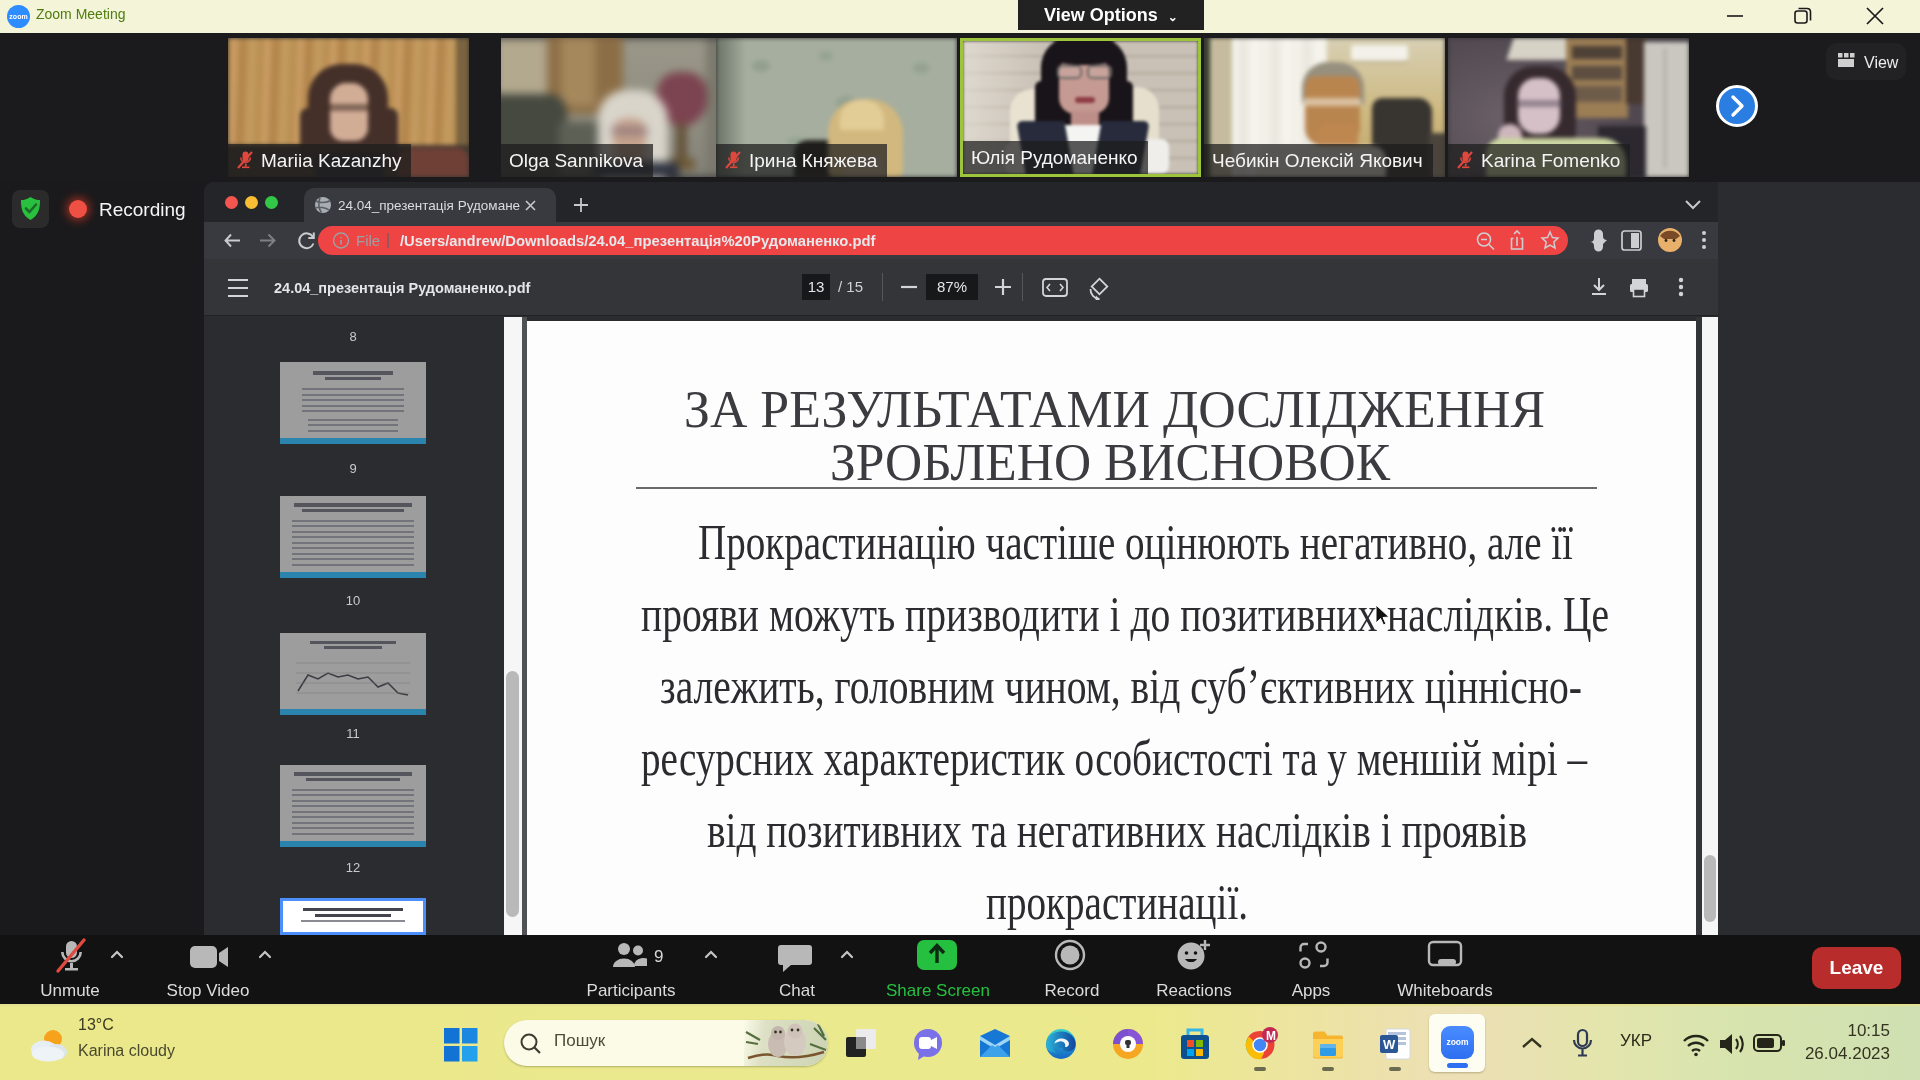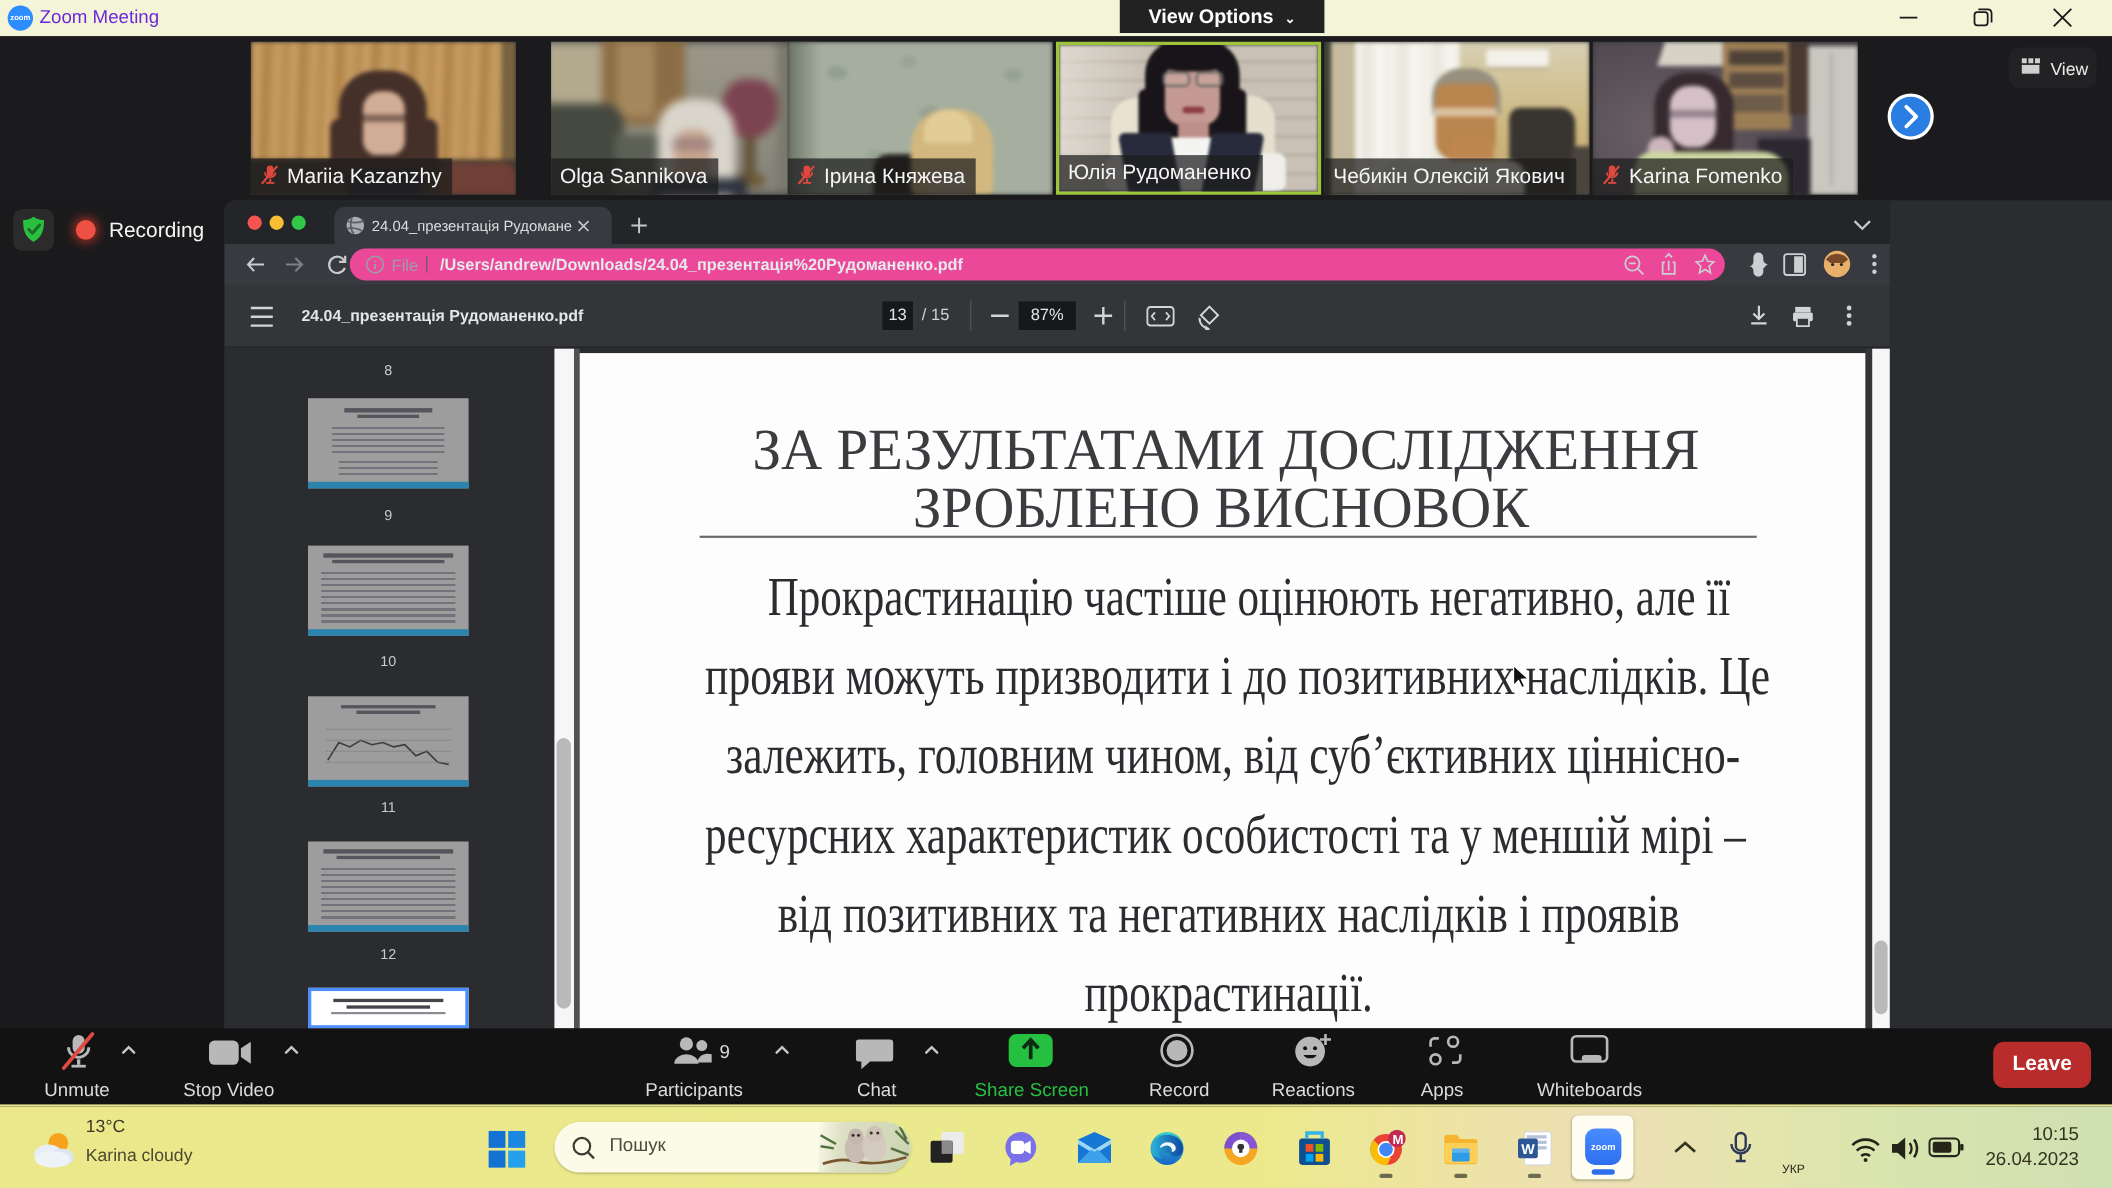--- a/index.html
+++ b/index.html
@@ -3,21 +3,21 @@
 <meta charset="utf-8">
 <style>
   * { margin:0; padding:0; box-sizing:border-box; }
   html,body { width:1920px; height:1080px; overflow:hidden; background:#1a1a1c; font-family:"Liberation Sans", sans-serif; }
   .abs { position:absolute; }
   #stage { position:relative; width:1920px; height:1080px; }
 
   
   #titlebar { position:absolute; left:0; top:0; width:1920px; height:33px; background:#f3f4d8; }
   #zlogo { position:absolute; left:7px; top:5px; width:23px; height:23px; border-radius:50%; background:#2d8cff; color:#fff; font-size:7px; font-weight:bold; text-align:center; line-height:23px; }
-  #ztitle { position:absolute; left:36px; top:6px; font-size:17px; color:#6d28d9; }
+  #ztitle { position:absolute; left:36px; top:6px; font-size:14px; color:#4d7c0f; }
   #greenbanner { position:absolute; left:716px; top:0; width:302px; height:30px; background:#2bb24c; color:#156329; font-size:19px; font-weight:bold; text-align:center; line-height:30px; }
   #viewoptions { position:absolute; left:1018px; top:0; width:186px; height:30px; background:#222222; color:#fff; font-size:18px; font-weight:bold; text-align:center; line-height:30px; }
   .wctl { position:absolute; top:0; width:46px; height:33px; color:#1a1a1a; font-size:17px; text-align:center; line-height:33px; }
 
   
   #videorow { position:absolute; left:0; top:33px; width:1920px; height:149px; background:#1b1b1d; }
   .tile { position:absolute; top:5px; height:139px; width:241px; overflow:hidden; background:#333; }
   .vlabel { position:absolute; left:0; bottom:0; height:33px; background:rgba(28,28,28,0.72); color:#f4f4f4; font-size:19px; line-height:33px; padding:0 10px 0 8px; white-space:nowrap; }
   .blurwrap { position:absolute; left:0; top:0; width:100%; height:100%; filter:blur(2px); }
 
@@ -29,21 +29,21 @@
   #recshield { position:absolute; left:12px; top:190px; width:37px; height:38px; border-radius:8px; background:#2b2b2b; }
   #recdot { position:absolute; left:69px; top:200px; width:18px; height:18px; border-radius:50%; background:#ef5044; box-shadow:0 0 9px 3px rgba(235,60,40,0.55); }
   #rectext { position:absolute; left:99px; top:199px; font-size:19px; color:#f5f5f5; }
 
   
   #chromewin { position:absolute; left:204px; top:182px; width:1746px; height:753px; background:#2b2c30; overflow:hidden; border-radius:10px 10px 0 0; }
   #tabstrip { position:absolute; left:0; top:0; width:1514px; height:40px; background:#242529; }
   .light { position:absolute; top:14px; width:13px; height:13px; border-radius:50%; }
   #tab { position:absolute; left:100px; top:6px; width:252px; height:34px; background:#393a3f; border-radius:10px 10px 0 0; }
   #addrbar { position:absolute; left:0; top:40px; width:1514px; height:37px; background:#393a3f; }
-  #urlpill { position:absolute; left:114px; top:4px; width:1250px; height:29px; border-radius:15px; background:#ec4899; }
+  #urlpill { position:absolute; left:114px; top:4px; width:1250px; height:29px; border-radius:15px; background:#ef4444; }
   #pdftoolbar { position:absolute; left:0; top:77px; width:1514px; height:57px; background:#333539; border-bottom:1px solid #222; }
   #pdfarea { position:absolute; left:0; top:135px; width:1514px; height:618px; background:#2b2c30; }
 
   
   #sidebar { position:absolute; left:0; top:0; width:300px; height:618px; background:#2b2c30; }
   .pnum { position:absolute; width:146px; text-align:center; color:#c8cacc; font-size:13px; }
   .thumb { position:absolute; left:76px; width:146px; height:82px; background:#9d9d9d; }
   .tbar { position:absolute; left:0; bottom:0; width:100%; height:6px; background:#2b84ae; }
   .tline { position:absolute; background:#55555d; }
   .tpar { position:absolute; background:repeating-linear-gradient(180deg,#73737b 0px,#73737b 2px,transparent 2px,transparent 5.5px); }
@@ -644,21 +644,21 @@
     <div class="abs" style="left:1322px;top:61px;width:12px;height:4px;border-radius:2px;background:#6b6b50;"></div>
     <div class="abs" style="left:1389px;top:61px;width:12px;height:4px;border-radius:2px;background:#6b6b50;"></div>
 
     <svg class="abs" style="left:1520px;top:28px;" width="24" height="20">
         <path d="M3 13 L12 5 L21 13" fill="none" stroke="#33331f" stroke-width="2.4"></path>
       </svg>
     <svg class="abs" style="left:1570px;top:22px;" width="26" height="32">
         <rect x="8" y="2" width="9" height="16" rx="4.5" fill="none" stroke="#2f3b55" stroke-width="2.2"></rect>
         <path d="M4 12 a8.5 8.5 0 0 0 17 0 M12.5 21 L12.5 27 M8 27.5 L17 27.5" fill="none" stroke="#2f3b55" stroke-width="2.2"></path>
       </svg>
-    <div class="abs" style="left:1620px;top:25px;font-size:11px;color:#2b2b1b;margin-top:26px;">УКР</div>
+    <div class="abs" style="left:1620px;top:25px;font-size:17px;color:#2b2b1b;">УКР</div>
     <svg class="abs" style="left:1681px;top:25px;" width="30" height="26">
         <path d="M3 10 a17 17 0 0 1 24 0 M7 15 a11.5 11.5 0 0 1 16 0 M11 20 a6 6 0 0 1 8 0" fill="none" stroke="#25251a" stroke-width="2.4"></path>
         <circle cx="15" cy="23.5" r="1.8" fill="#25251a"></circle>
       </svg>
     <svg class="abs" style="left:1717px;top:24px;" width="32" height="28">
         <path d="M3 10 h5 l7 -6 v20 l-7 -6 h-5 Z" fill="#25251a"></path>
         <path d="M19 9 a8 8 0 0 1 0 10 M23 6 a13 13 0 0 1 0 16" fill="none" stroke="#25251a" stroke-width="2.2"></path>
       </svg>
     <svg class="abs" style="left:1753px;top:25px;" width="34" height="26">
         <rect x="1" y="4" width="27" height="16" rx="4" fill="none" stroke="#25251a" stroke-width="2"></rect>

